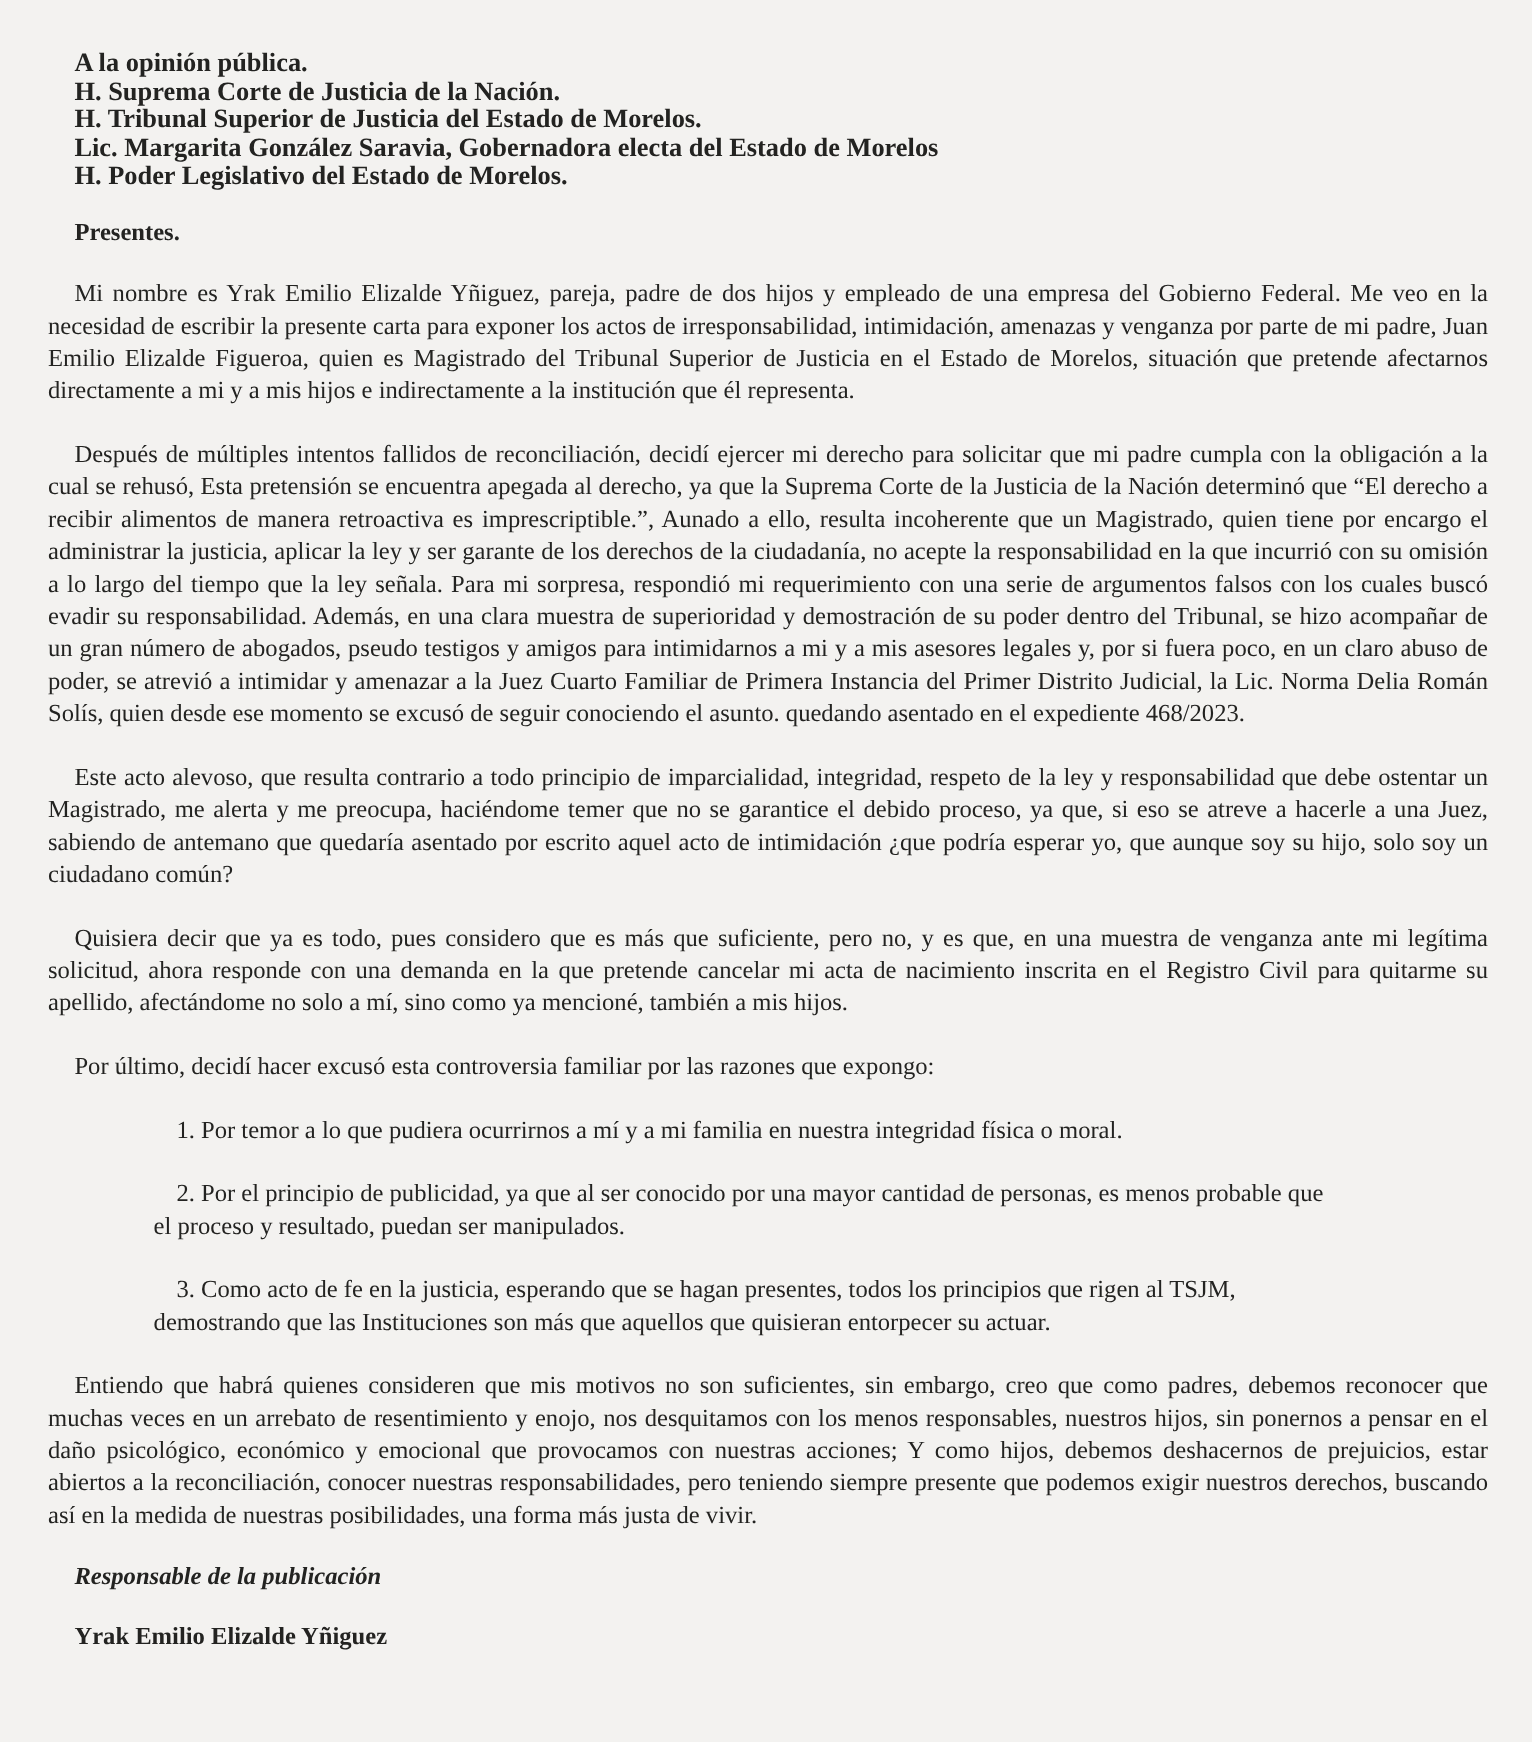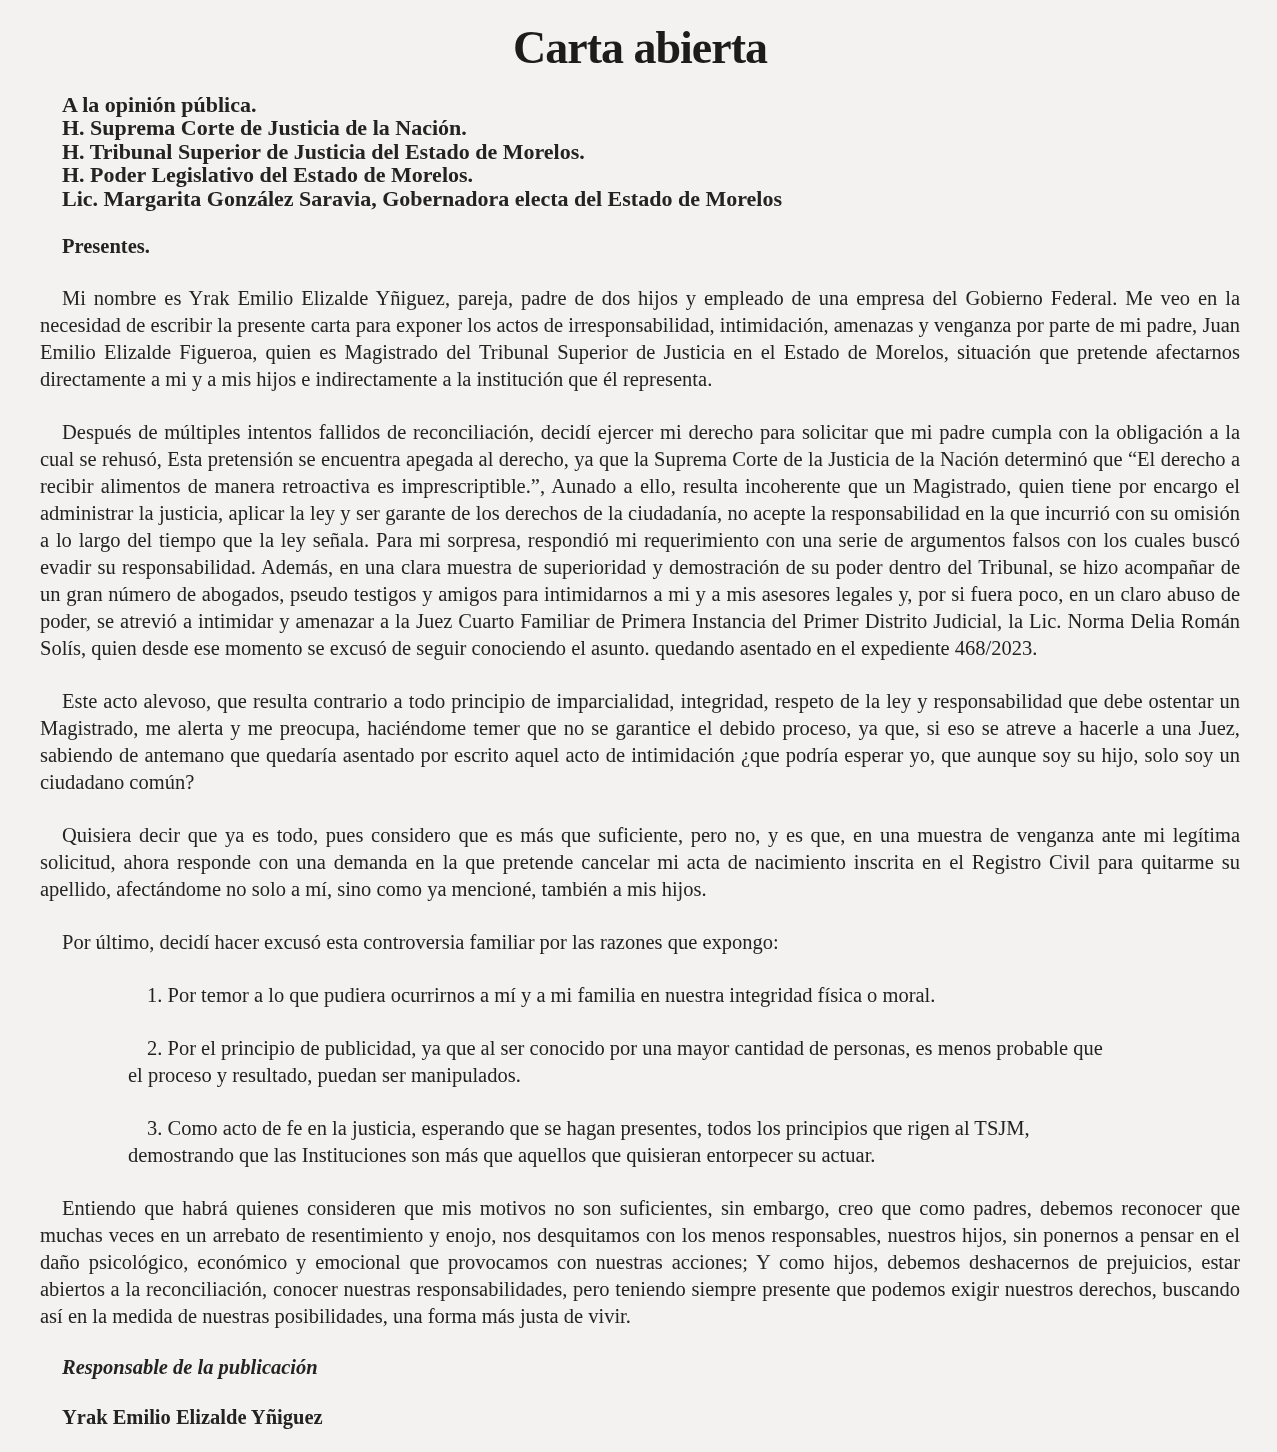--- a/index.html
+++ b/index.html
@@ -72,28 +72,27 @@
     font-weight: 700;
     font-size: 20.5px;
     line-height: 27px;
   }
 </style>
 </head>
 <body>
 
 <div class="page">
 
-  <h1 class="title">Carta abierta</h1>
 
   <div class="recipients">
     <p>A la opinión pública.</p>
     <p>H. Suprema Corte de Justicia de la Nación.</p>
     <p>H. Tribunal Superior de Justicia del Estado de Morelos.</p>
+    <p>Lic. Margarita González Saravia, Gobernadora electa del Estado de Morelos</p>
     <p>H. Poder Legislativo del Estado de Morelos.</p>
-    <p>Lic. Margarita González Saravia, Gobernadora electa del Estado de Morelos</p>
   </div>
 
   <p class="salutation">Presentes.</p>
 
   <p class="para">Mi nombre es Yrak Emilio Elizalde Yñiguez, pareja, padre de dos hijos y empleado de una empresa del Gobierno Federal. Me veo en la necesidad de escribir la presente carta para exponer los actos de irresponsabilidad, intimidación, amenazas y venganza por parte de mi padre, Juan Emilio Elizalde Figueroa, quien es Magistrado del Tribunal Superior de Justicia en el Estado de Morelos, situación que pretende afectarnos directamente a mi y a mis hijos e indirectamente a la institución que él representa.</p>
   <p class="para">Después de múltiples intentos fallidos de reconciliación, decidí ejercer mi derecho para solicitar que mi padre cumpla con la obligación a la cual se rehusó, Esta pretensión se encuentra apegada al derecho, ya que la Suprema Corte de la Justicia de la Nación determinó que “El derecho a recibir alimentos de manera retroactiva es imprescriptible.”, Aunado a ello, resulta incoherente que un Magistrado, quien tiene por encargo el administrar la justicia, aplicar la ley y ser garante de los derechos de la ciudadanía, no acepte la responsabilidad en la que incurrió con su omisión a lo largo del tiempo que la ley señala. Para mi sorpresa, respondió mi requerimiento con una serie de argumentos falsos con los cuales buscó evadir su responsabilidad. Además, en una clara muestra de superioridad y demostración de su poder dentro del Tribunal, se hizo acompañar de un gran número de abogados, pseudo testigos y amigos para intimidarnos a mi y a mis asesores legales y, por si fuera poco, en un claro abuso de poder, se atrevió a intimidar y amenazar a la Juez Cuarto Familiar de Primera Instancia del Primer Distrito Judicial, la Lic. Norma Delia Román Solís, quien desde ese momento se excusó de seguir conociendo el asunto. quedando asentado en el expediente 468/2023.</p>
   <p class="para">Este acto alevoso, que resulta contrario a todo principio de imparcialidad, integridad, respeto de la ley y responsabilidad que debe ostentar un Magistrado, me alerta y me preocupa, haciéndome temer que no se garantice el debido proceso, ya que, si eso se atreve a hacerle a una Juez, sabiendo de antemano que quedaría asentado por escrito aquel acto de intimidación ¿que podría esperar yo, que aunque soy su hijo, solo soy un ciudadano común?</p>
   <p class="para">Quisiera decir que ya es todo, pues considero que es más que suficiente, pero no, y es que, en una muestra de venganza ante mi legítima solicitud, ahora responde con una demanda en la que pretende cancelar mi acta de nacimiento inscrita en el Registro Civil para quitarme su apellido, afectándome no solo a mí, sino como ya mencioné, también a mis hijos.</p>
   <p class="para">Por último, decidí hacer excusó esta controversia familiar por las razones que expongo:</p>
 

